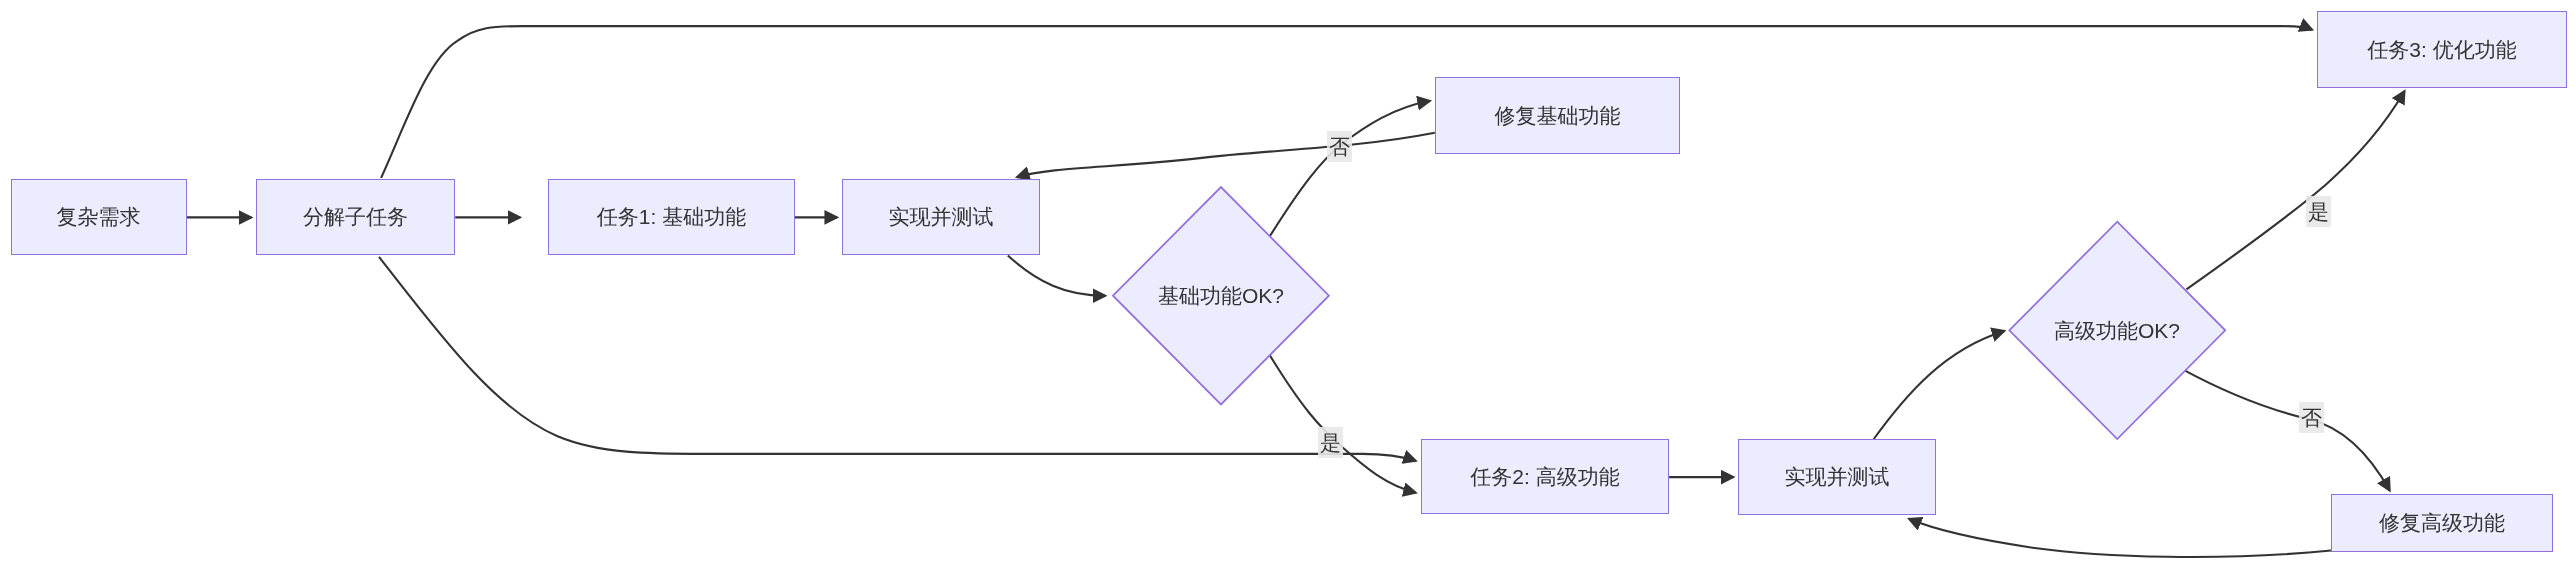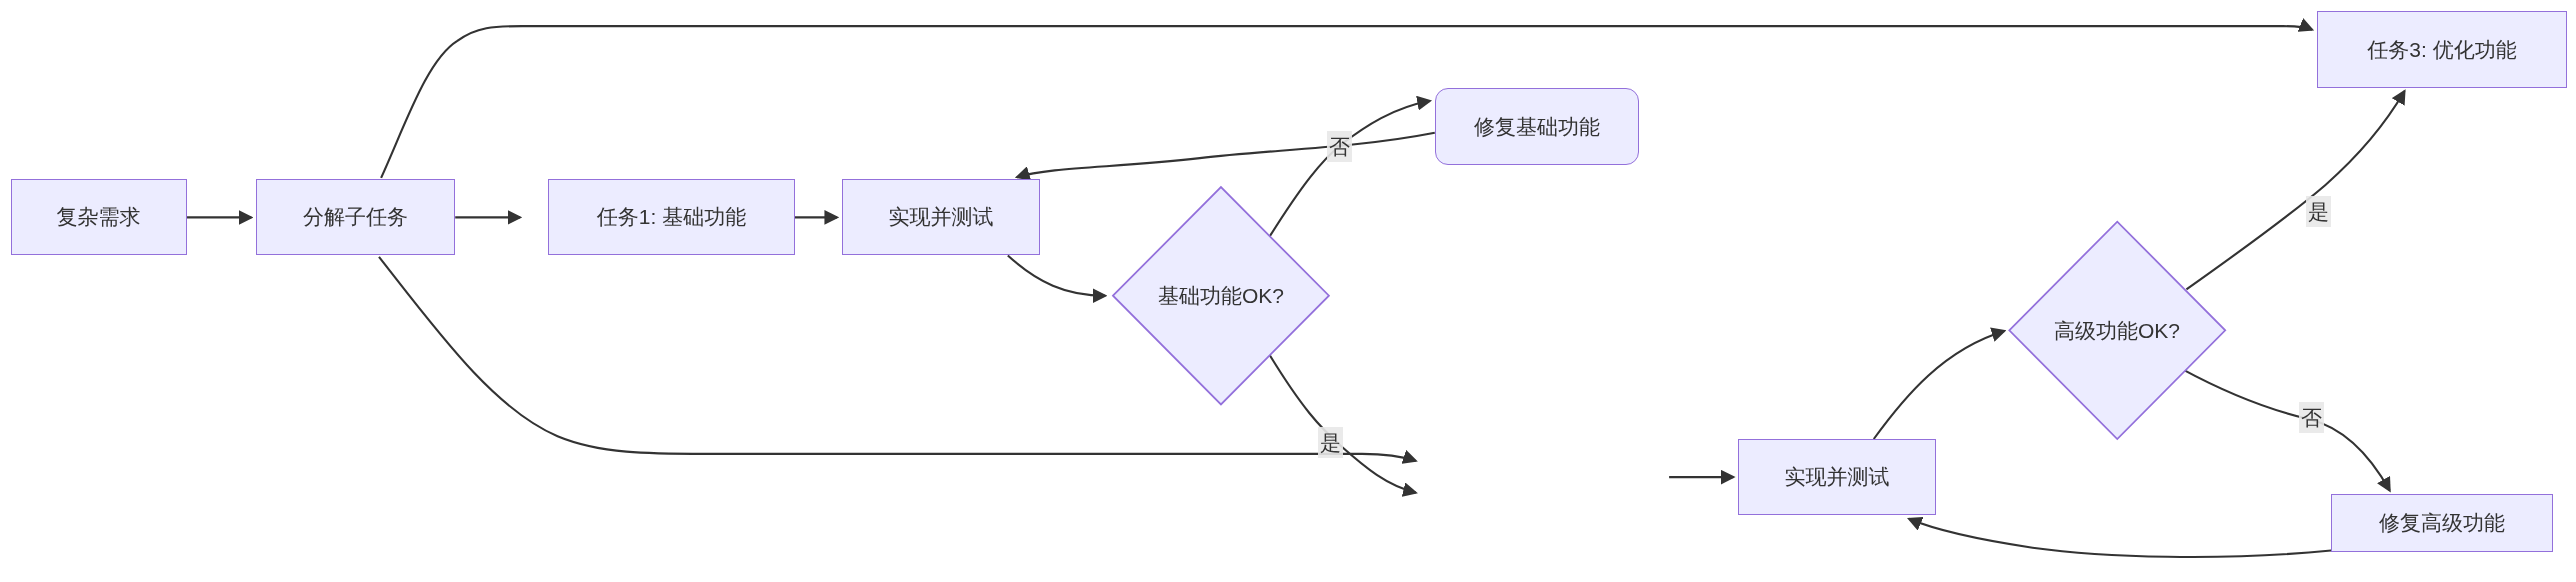--- a/index.html
+++ b/index.html
@@ -59,21 +59,21 @@
     align-items: center;
     justify-content: center;
     white-space: nowrap;
   }
 
   
   #n-complex   { left: 10.6px;   top: 179px; width: 176px; height: 76px; }
   #n-decompose { left: 256px;  top: 179px; width: 199px; height: 76px; }
   #n-task1     { left: 548px;  top: 179px; width: 247px; height: 76px; }
   #n-impl1     { left: 842px; top: 179px; width: 198px; height: 76px; }
-  #n-fixbasic  { left: 1435px; top: 88px; width: 204px; height: 77px; border-radius: 13px; }
+  #n-fixbasic  { left: 1435px; top: 77px; width: 245px; height: 77px; }
   #n-task2     { left: 1421px; top: 439px; width: 248px; height: 75px; }
   #n-impl2     { left: 1738px; top: 439px; width: 198px; height: 76px; }
   #n-task3     { left: 2317px; top: 11px;  width: 250px; height: 77px; }
   #n-fixadv    { left: 2331px; top: 494px; width: 222px; height: 58px; }
 
   #d-basicok-label { left: 1115px; top: 278px; width: 212px; height: 35px; }
   #d-advok-label   { left: 2011px; top: 313px; width: 212px; height: 35px; }
 
   #lbl-no1  { left: 1327px; top: 131px; }
   #lbl-yes1 { left: 1318px; top: 427px; }
@@ -109,20 +109,21 @@
 
     <polygon class="diamond" points="1577,419 1730,265 1883,419 1730,573"></polygon>
     <polygon class="diamond" points="2847,468 3000,314 3153,468 3000,622"></polygon>
   </svg>
 
   <div class="node" id="n-complex">复杂需求</div>
   <div class="node" id="n-decompose">分解子任务</div>
   <div class="node" id="n-task1">任务1: 基础功能</div>
   <div class="node" id="n-impl1">实现并测试</div>
   <div class="node" id="n-fixbasic">修复基础功能</div>
+  <div class="node" id="n-task2">任务2: 高级功能</div>
   <div class="node" id="n-impl2">实现并测试</div>
   <div class="node" id="n-task3">任务3: 优化功能</div>
   <div class="node" id="n-fixadv">修复高级功能</div>
 
   <div class="diamond-label" id="d-advok-label">高级功能OK?</div>
   <div class="diamond-label" id="d-basicok-label">基础功能OK?</div>
 
   <div class="edge-label" id="lbl-no1">否</div>
   <div class="edge-label" id="lbl-yes1">是</div>
   <div class="edge-label" id="lbl-yes2">是</div>

